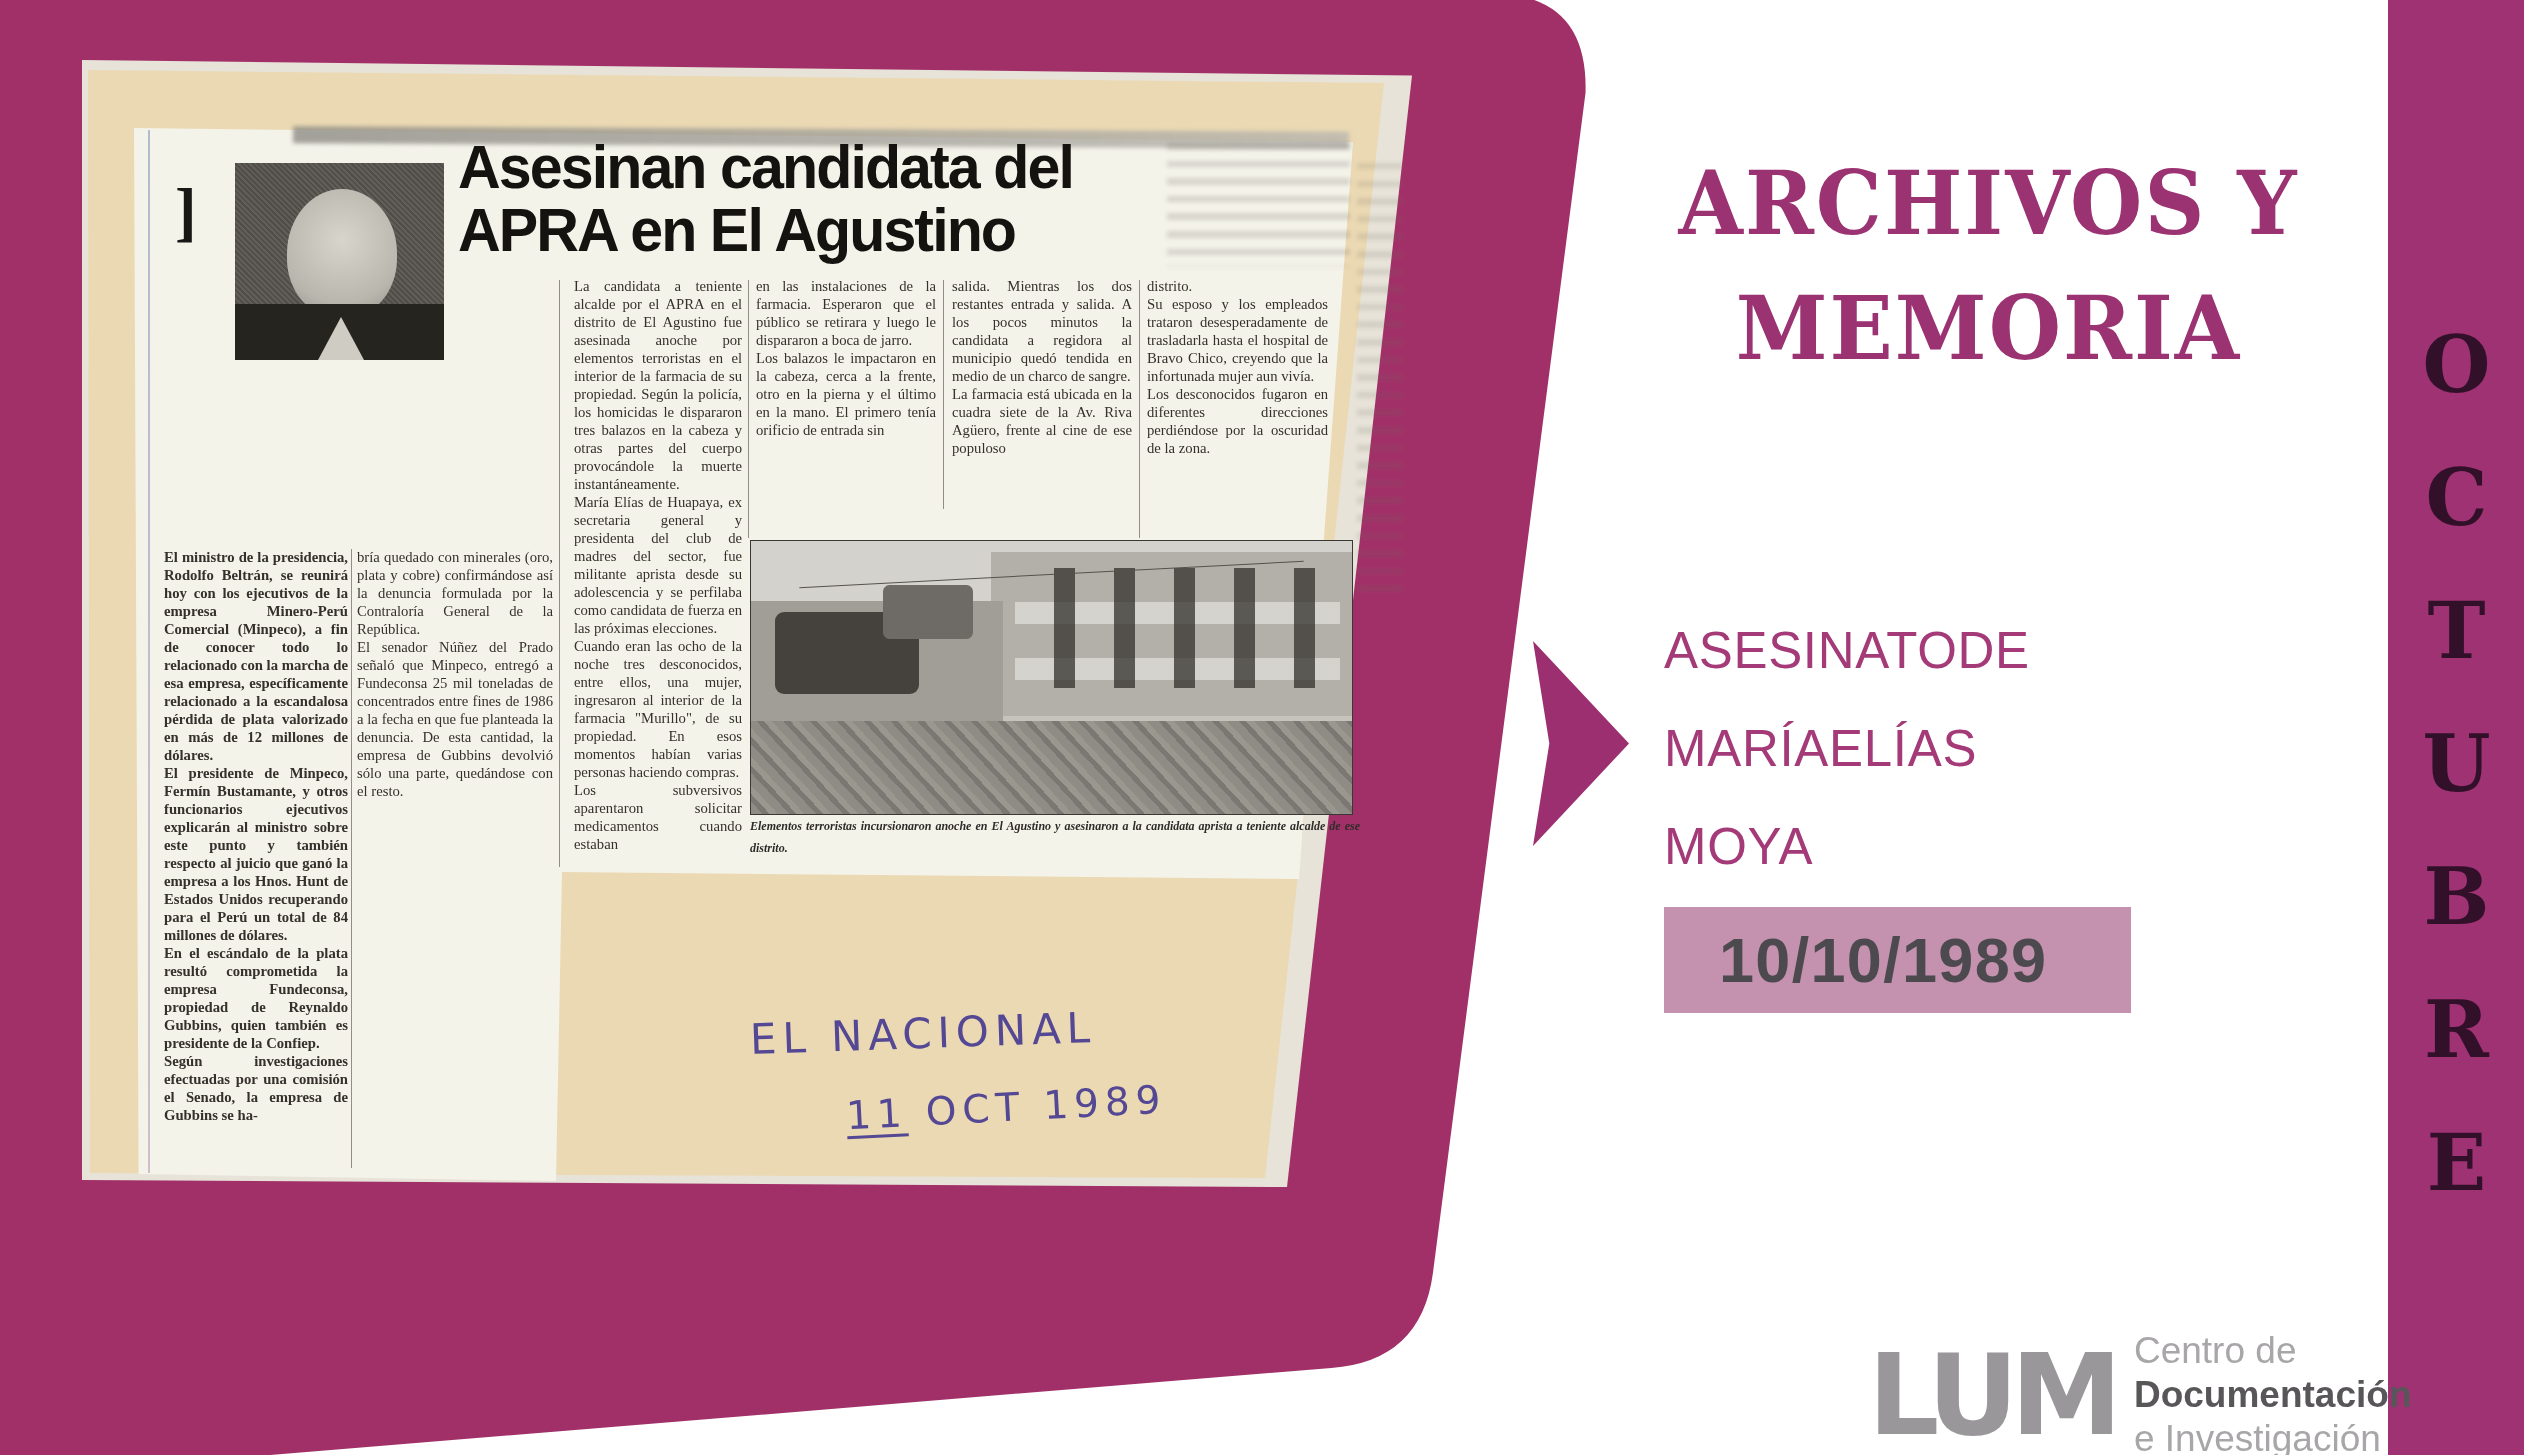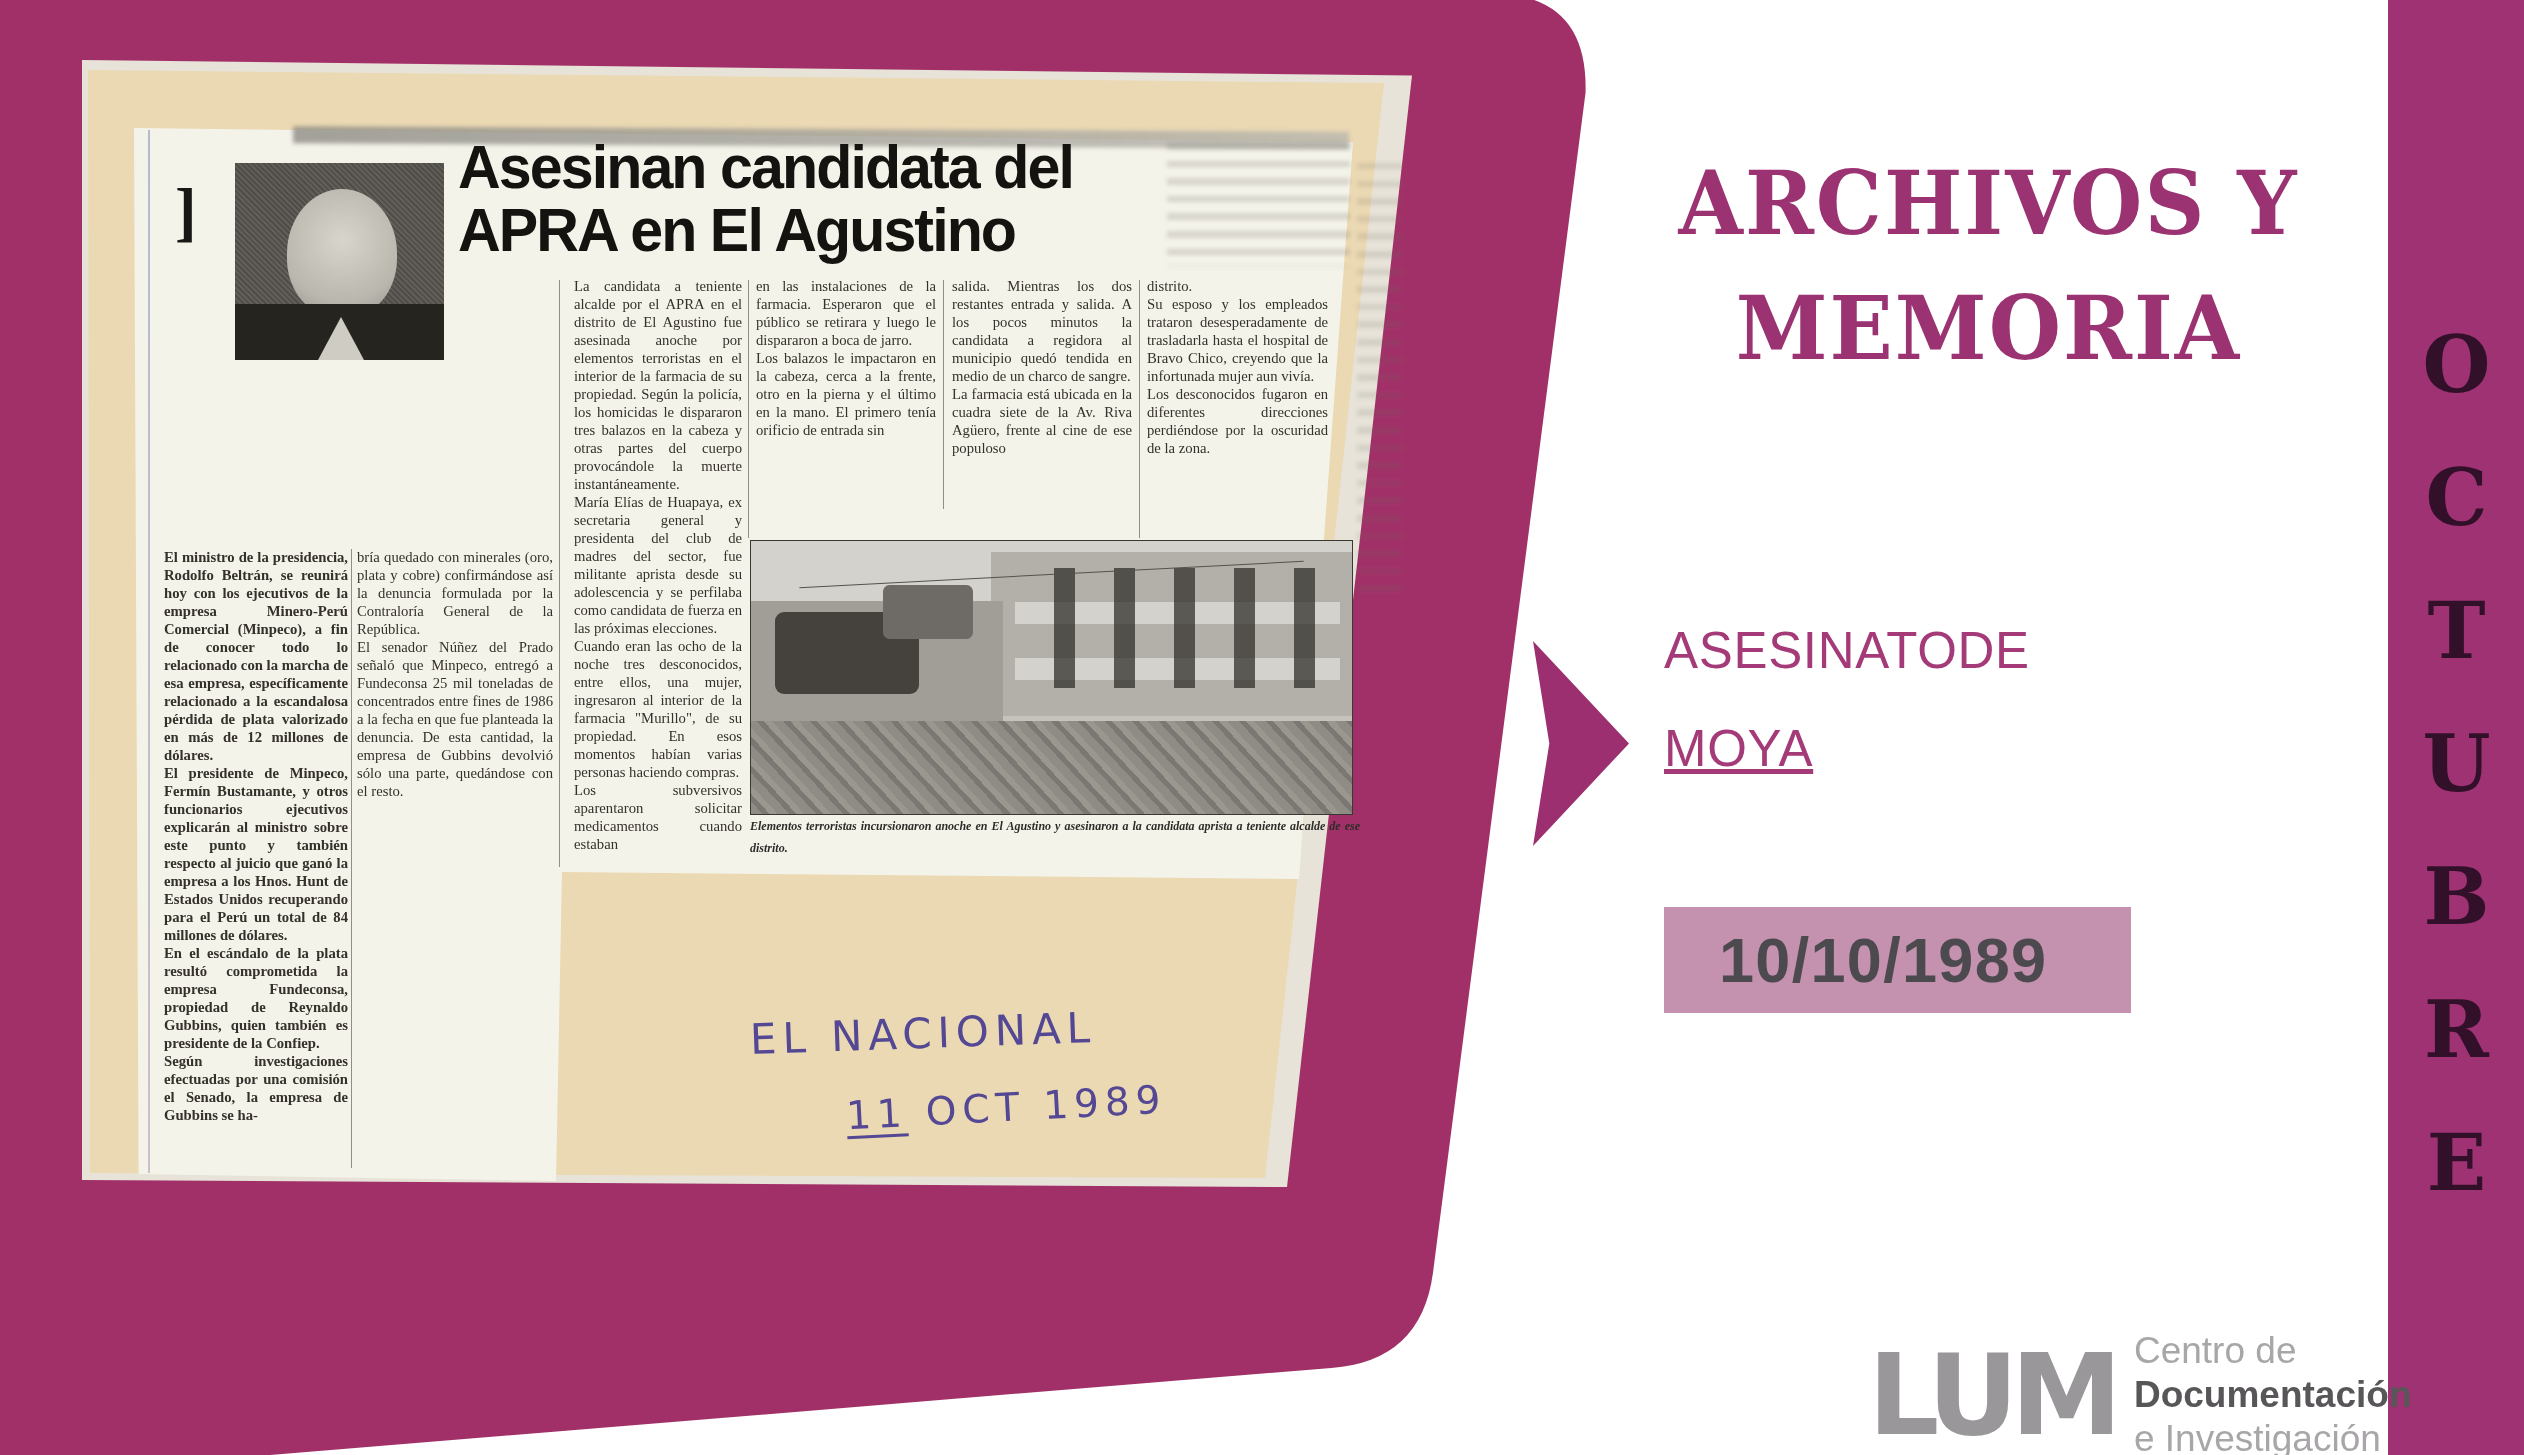--- a/index.html
+++ b/index.html
@@ -60,21 +60,21 @@
   .hand{font-family:"DejaVu Sans",sans-serif;color:#544894;z-index:6;letter-spacing:5.9px;}
   .hand1{left:750px;top:1009px;font-size:42px;transform:rotate(-2deg);}
   .hand2{left:846px;top:1085px;font-size:39px;transform:rotate(-3deg);}
   .hand .num{text-decoration:underline;text-underline-offset:6.5px;}
 
   
   .title{left:1643px;width:691px;text-align:center;font-family:"DejaVu Serif",serif;font-weight:bold;color:var(--title);font-size:83px;letter-spacing:2px;transform:scaleY(1.06);transform-origin:center top;z-index:2;}
   .title1{top:151px;} .title2{top:276px;}
   .subtitle{left:1664px;top:621px;width:536px;display:flex;flex-direction:column;gap:39px;color:var(--subtitle);font-size:51px;letter-spacing:0.7px;z-index:2;}
   .subtitle .row{display:flex;justify-content:flex-start;}
-  .subtitle .row.last{justify-content:flex-start;text-decoration:underline;}
+  .subtitle .row.last{justify-content:flex-start;}
   .date-chip{left:1664px;top:907px;width:467px;height:106px;background:var(--date_bg);z-index:2;}
   .date-chip span{position:absolute;left:55px;top:0;line-height:106px;font-weight:bold;font-size:63px;color:var(--date_text);letter-spacing:1.3px;}
   .dart{left:1533px;top:641px;width:96px;height:205px;background:var(--dart);z-index:2;
     clip-path:polygon(0% 0%,100% 50%,0% 100%,17% 50%);}
 
   
   .band{right:0;top:0;width:137px;height:1456px;background:var(--band);z-index:3;}
   .band-letters{position:absolute;left:0;top:0;width:100%;display:flex;flex-direction:column;align-items:center;gap:55px;padding-top:326px;
     font-family:"DejaVu Serif",serif;font-weight:bold;font-size:78px;line-height:1;color:var(--band_letter);}
 
@@ -165,20 +165,24 @@
   <div class="abs title title1">ARCHIVOS Y</div>
   <div class="abs title title2">MEMORIA</div>
 
   <div class="abs dart"></div>
 
   <div class="abs subtitle">
     <div class="row">
       <span>ASESINATO</span>
       <span>DE</span>
     </div>
+    <div class="row">
+      <span>MARÍA</span>
+      <span>ELÍAS</span>
+    </div>
     <div class="row last">
       <span>MOYA</span>
     </div>
   </div>
 
   <div class="abs date-chip">
     <span>10/10/1989</span>
   </div>
 
   <div class="abs band">

